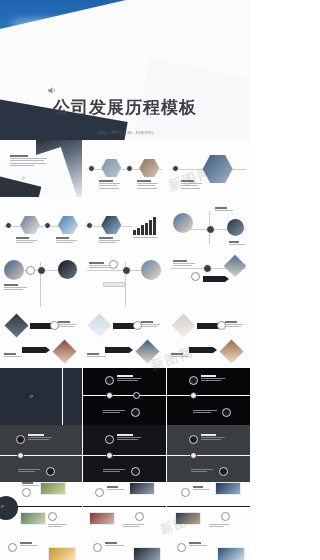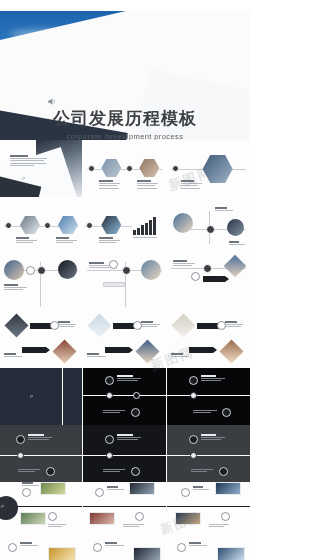--- a/index.html
+++ b/index.html
@@ -1,20 +1,20 @@
 <!DOCTYPE html>
 <html><head>
 <meta charset="utf-8">
 <style>
   html,body{margin:0;padding:0;background:#ffffff;}
   body{width:250px;height:560px;overflow:hidden;font-family:"Liberation Sans",sans-serif;}
   .page{position:relative;width:250px;height:560px;background:#fff;overflow:hidden;}
 
   
-  .cover{position:relative;width:250px;height:140px;overflow:hidden;background:#bef264;margin-top:11px;}
+  .cover{position:relative;width:250px;height:140px;overflow:hidden;background:#bef264;}
   .sky{position:absolute;inset:0;background:linear-gradient(180deg,#1d63ad 0%,#2f7cc4 28%,#6aa8d8 55%,#a9cbe6 78%,#cfe0ee 100%);}
   .cloud{position:absolute;border-radius:50%;background:rgba(255,255,255,.35);filter:blur(3px);}
   .c1{left:10px;top:18px;width:60px;height:10px;}
   .c2{left:150px;top:10px;width:80px;height:8px;}
   .c3{left:40px;top:52px;width:100px;height:9px;background:rgba(255,255,255,.25);}
   .c4{left:170px;top:60px;width:70px;height:7px;background:rgba(255,255,255,.28);}
 
   .tower{position:absolute;background:linear-gradient(90deg,#3a5d78 0%,#6f93ab 18%,#9fbccd 42%,#5d8198 70%,#3d6075 100%);}
   .tower::after{content:"";position:absolute;inset:0;
     background:repeating-linear-gradient(0deg,rgba(255,255,255,.20) 0 1px,rgba(0,0,0,0) 1px 4px),
@@ -116,21 +116,20 @@
     <div class="white-wedge"></div>
     <div class="white-wedge2"></div>
     <div class="grey-wedge"></div>
 
     <svg class="cover-speaker" viewBox="0 0 24 24">
       <path d="M4 9h4l5-4v14l-5-4H4z" fill="#8e949c"></path>
       <path d="M16 8c1.6 1.4 1.6 6.6 0 8" stroke="#8e949c" stroke-width="1.6" fill="none"></path>
     </svg>
 
     <div class="cover-title">公司发展历程模板</div>
-    <div class="cover-sub">corporate development process</div>
     <div class="cover-meta">汇报人：PPT汇    时间：XX年XX月</div>
   </div>
 
   <div class="grid">
 
     <div class="row light">
       <div class="cell introcell">
         <div class="ph"></div>
         <div class="wedge"></div>
         <div class="wedge2"></div>

